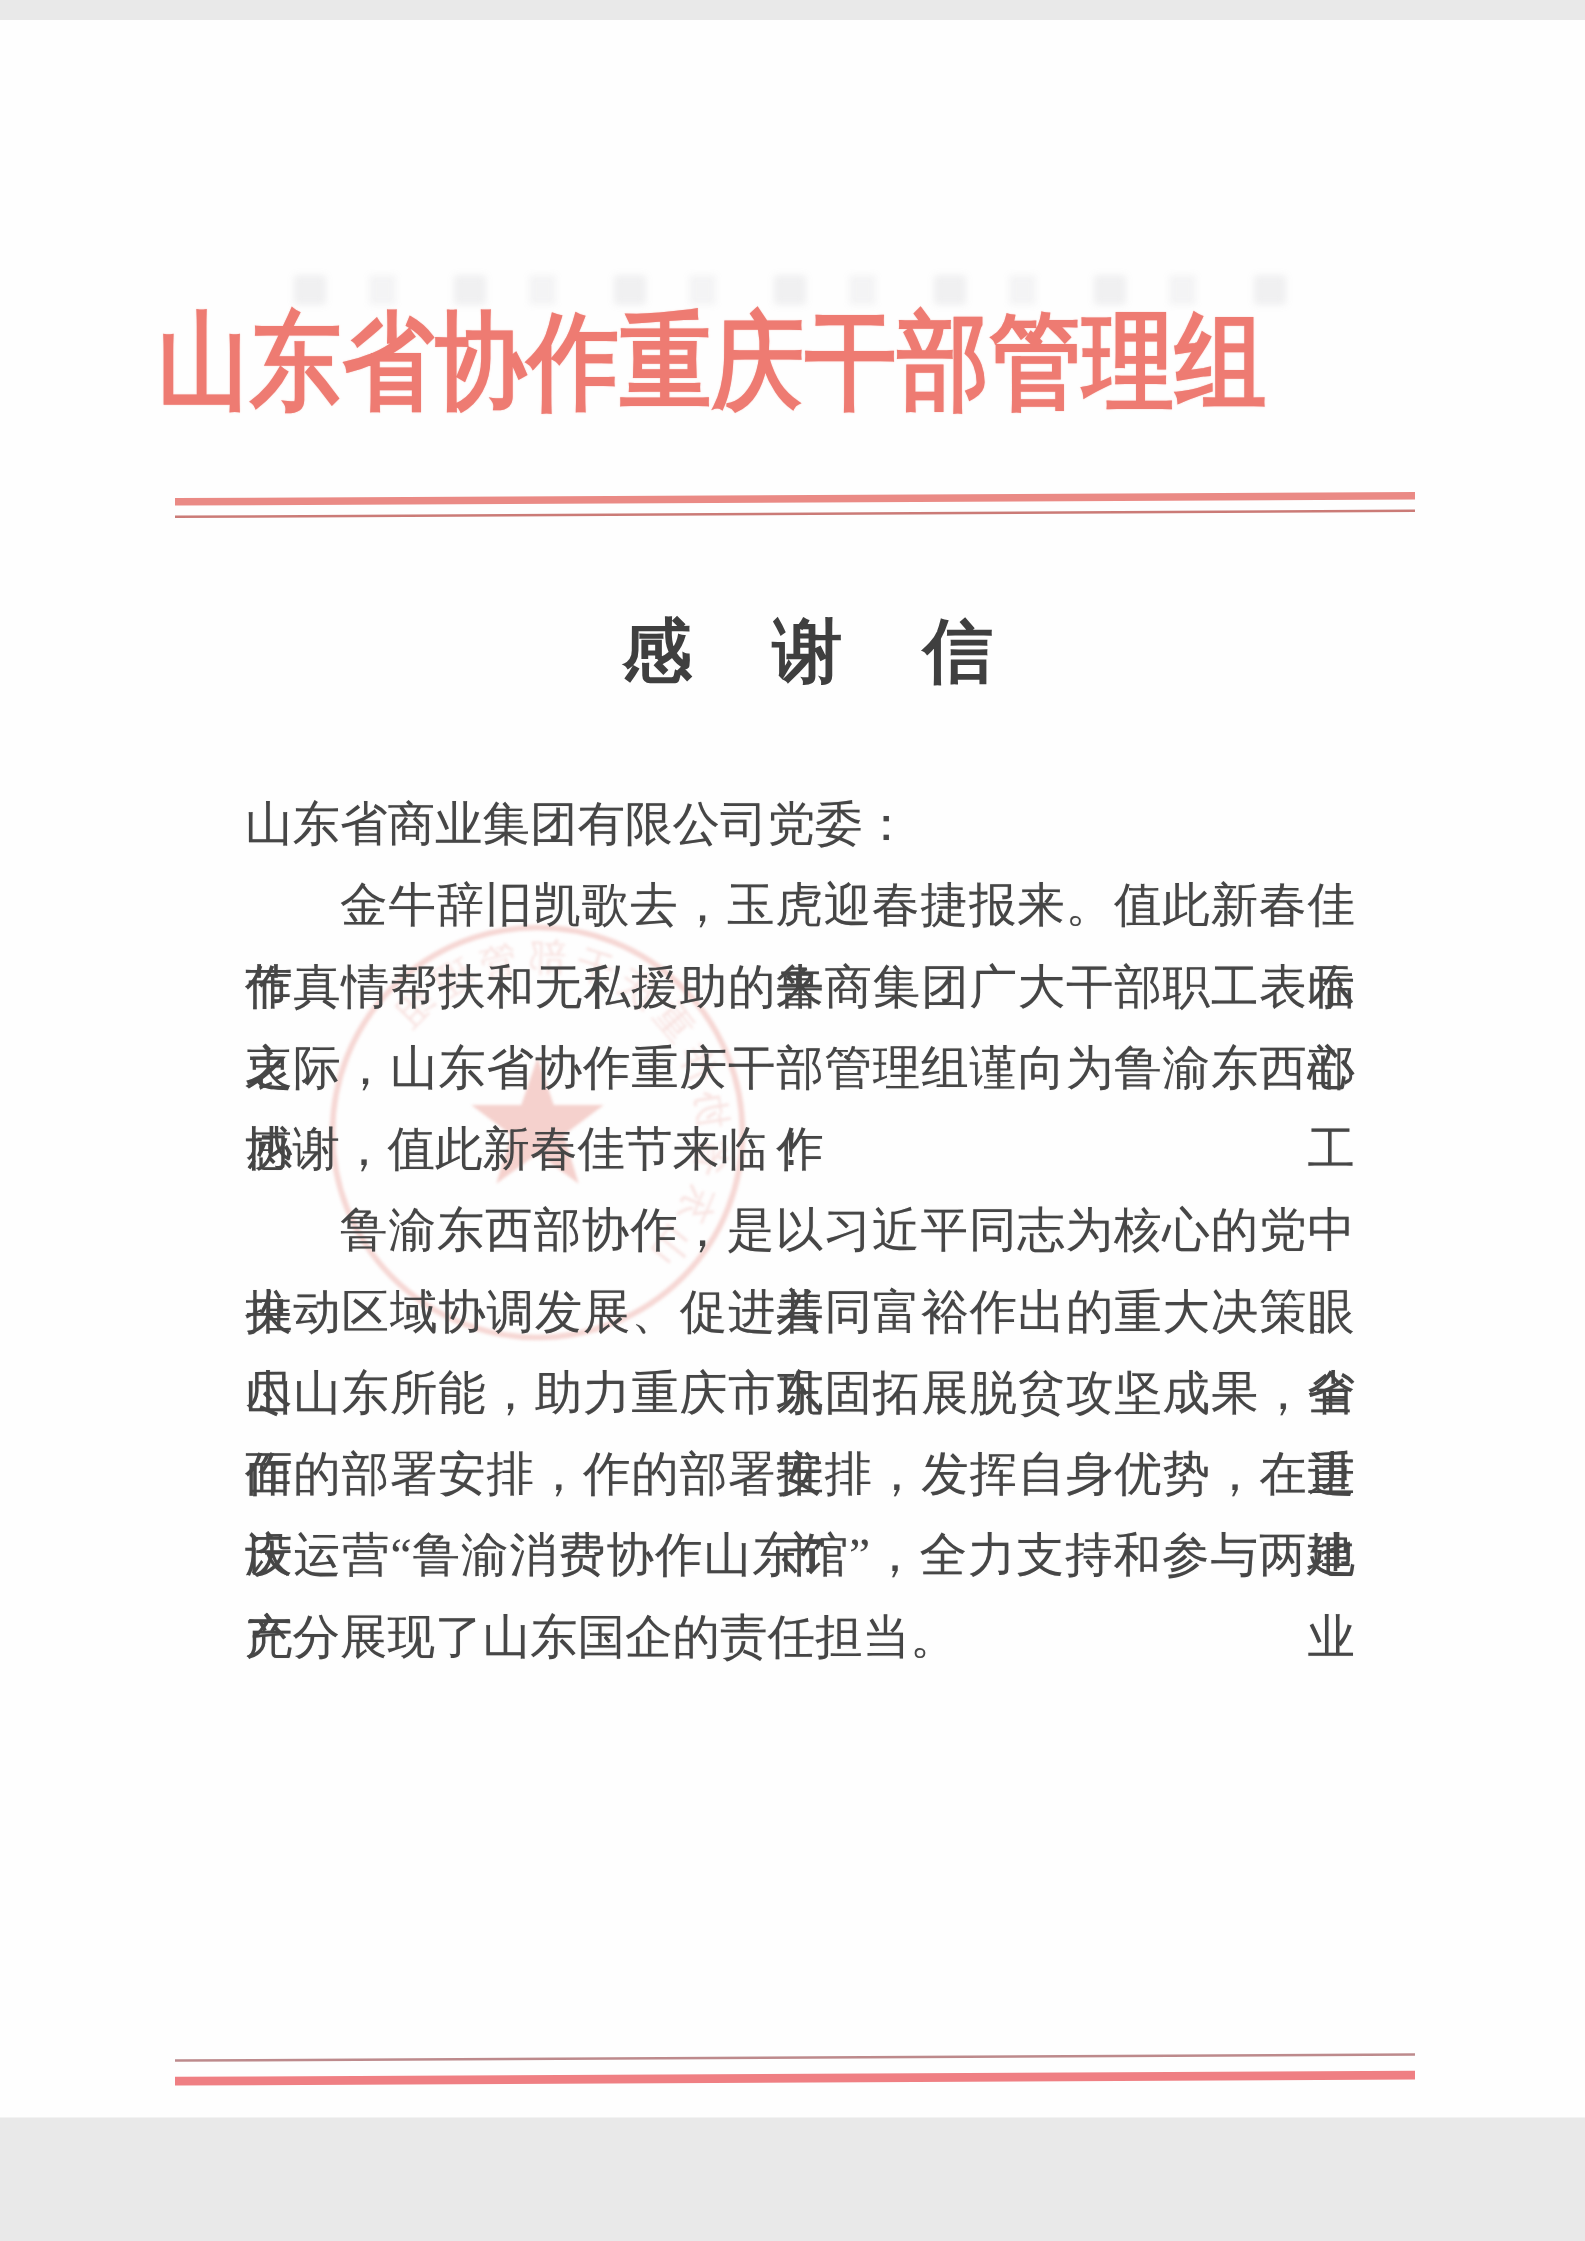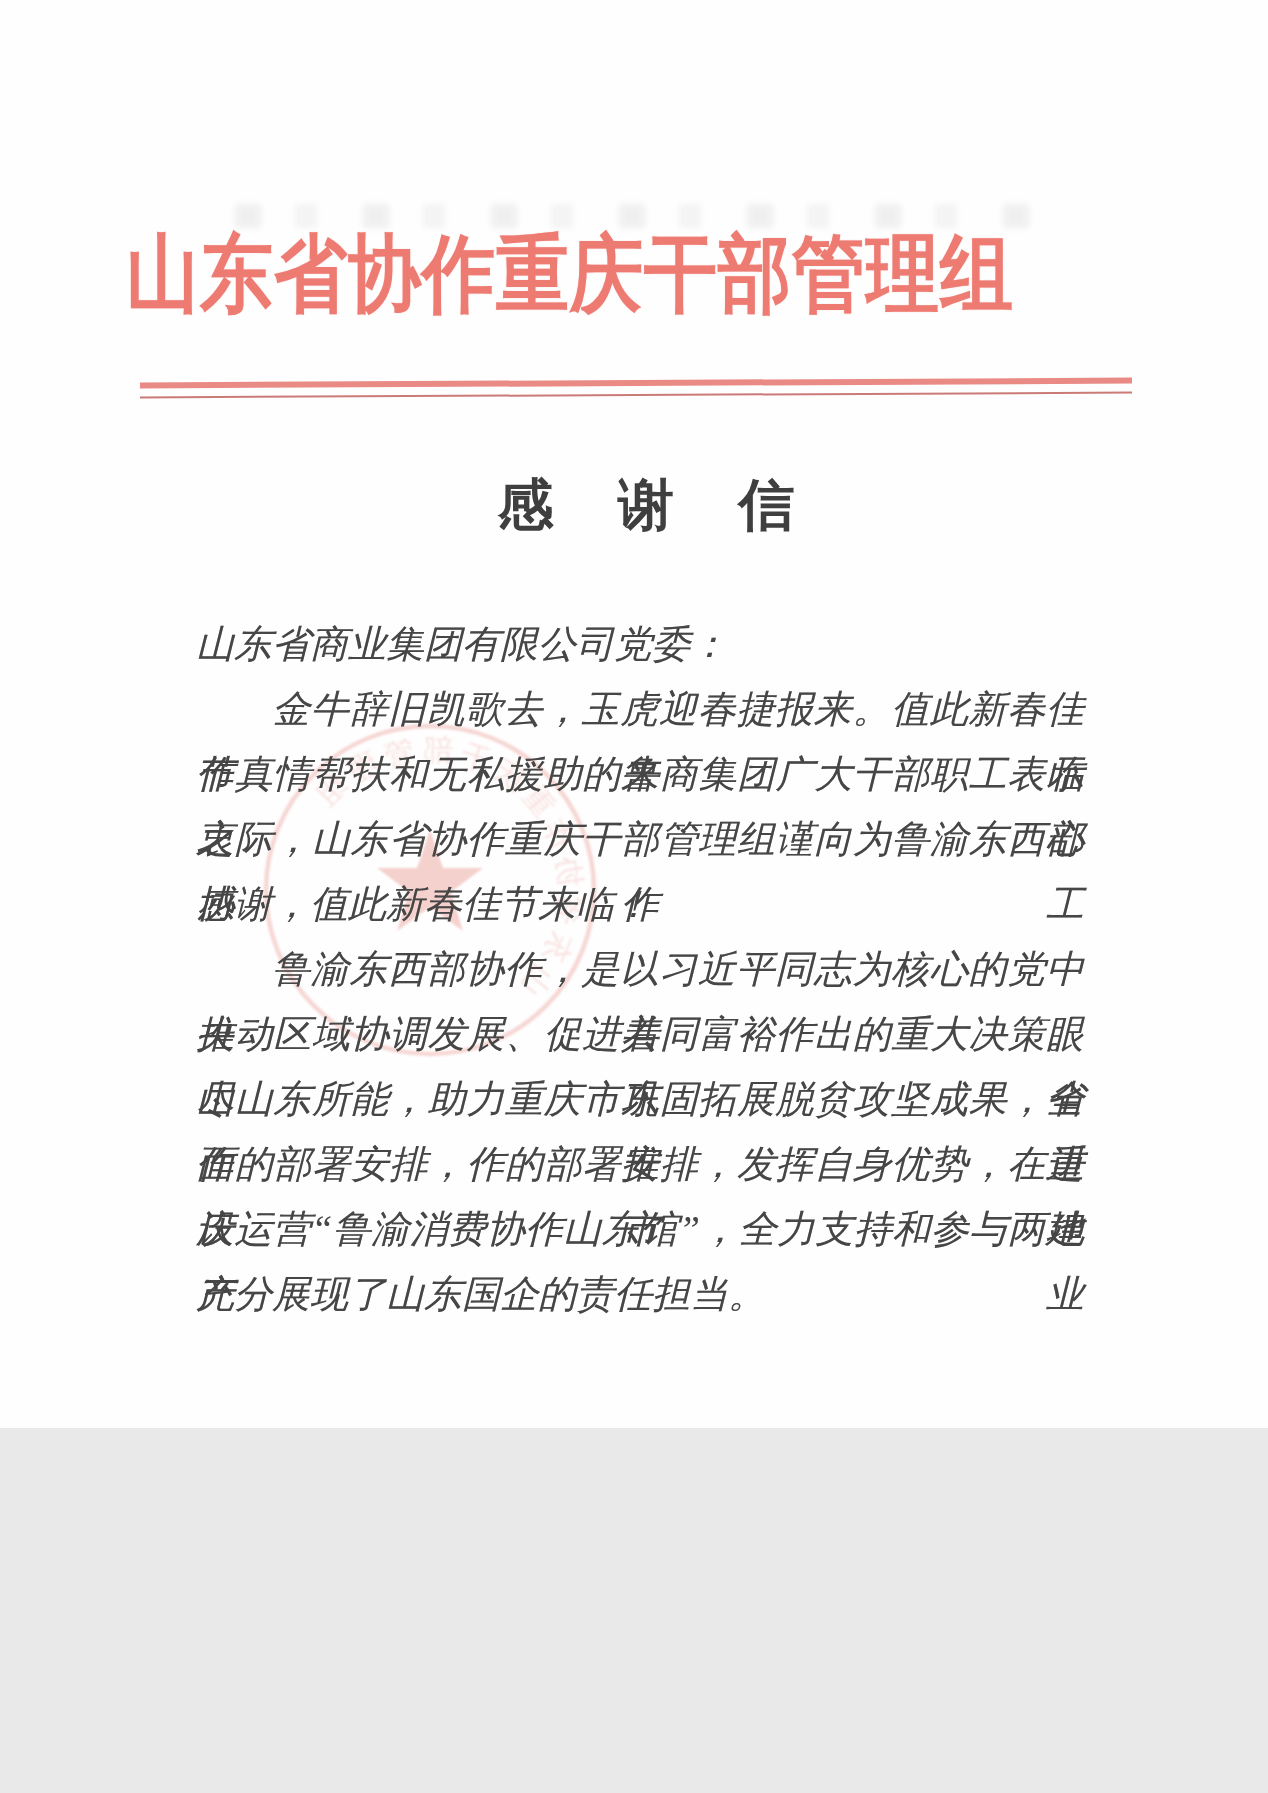--- a/index.html
+++ b/index.html
@@ -1,19 +1,19 @@
 <!DOCTYPE html>
 <html><head>
 <meta charset="utf-8">
 <style>
   html,body{margin:0;padding:0;background:#e9e9e9;}
   .page{
     position:relative;
-    width:1268px;height:1428px;
-    margin:0 auto;
+    width:1268px;height:1678px;
+    margin:16px auto;
     background:#fefefdf;
     background:#fefefe;
     overflow:hidden;
     font-family:"Liberation Serif","DejaVu Serif",serif;
   }
   
   .bleed-marks{
     position:absolute;left:235px;top:204px;width:800px;height:24px;
     background:repeating-linear-gradient(90deg,
       rgba(150,150,158,0.25) 0 26px, transparent 26px 60px,
@@ -42,21 +42,21 @@
     letter-spacing:0.45em;text-indent:0.45em;
     transform:translateX(12px);
   }
   .body-block{
     position:absolute;left:196px;top:612px;width:888px;
     color:#464646;
     font-size:38px;
     text-shadow:0 0 0.6px rgba(70,70,70,.35);
   }
   .bline{
-    height:65px;line-height:65px;white-space:nowrap;font-style:italic;
+    height:65px;line-height:65px;white-space:nowrap;
   }
   .stretch{
     white-space:normal;
     text-align:justify;
     text-align-last:justify;
     text-justify:inter-character;
   }
   .indent{text-indent:2em;}
   
   .seal{

